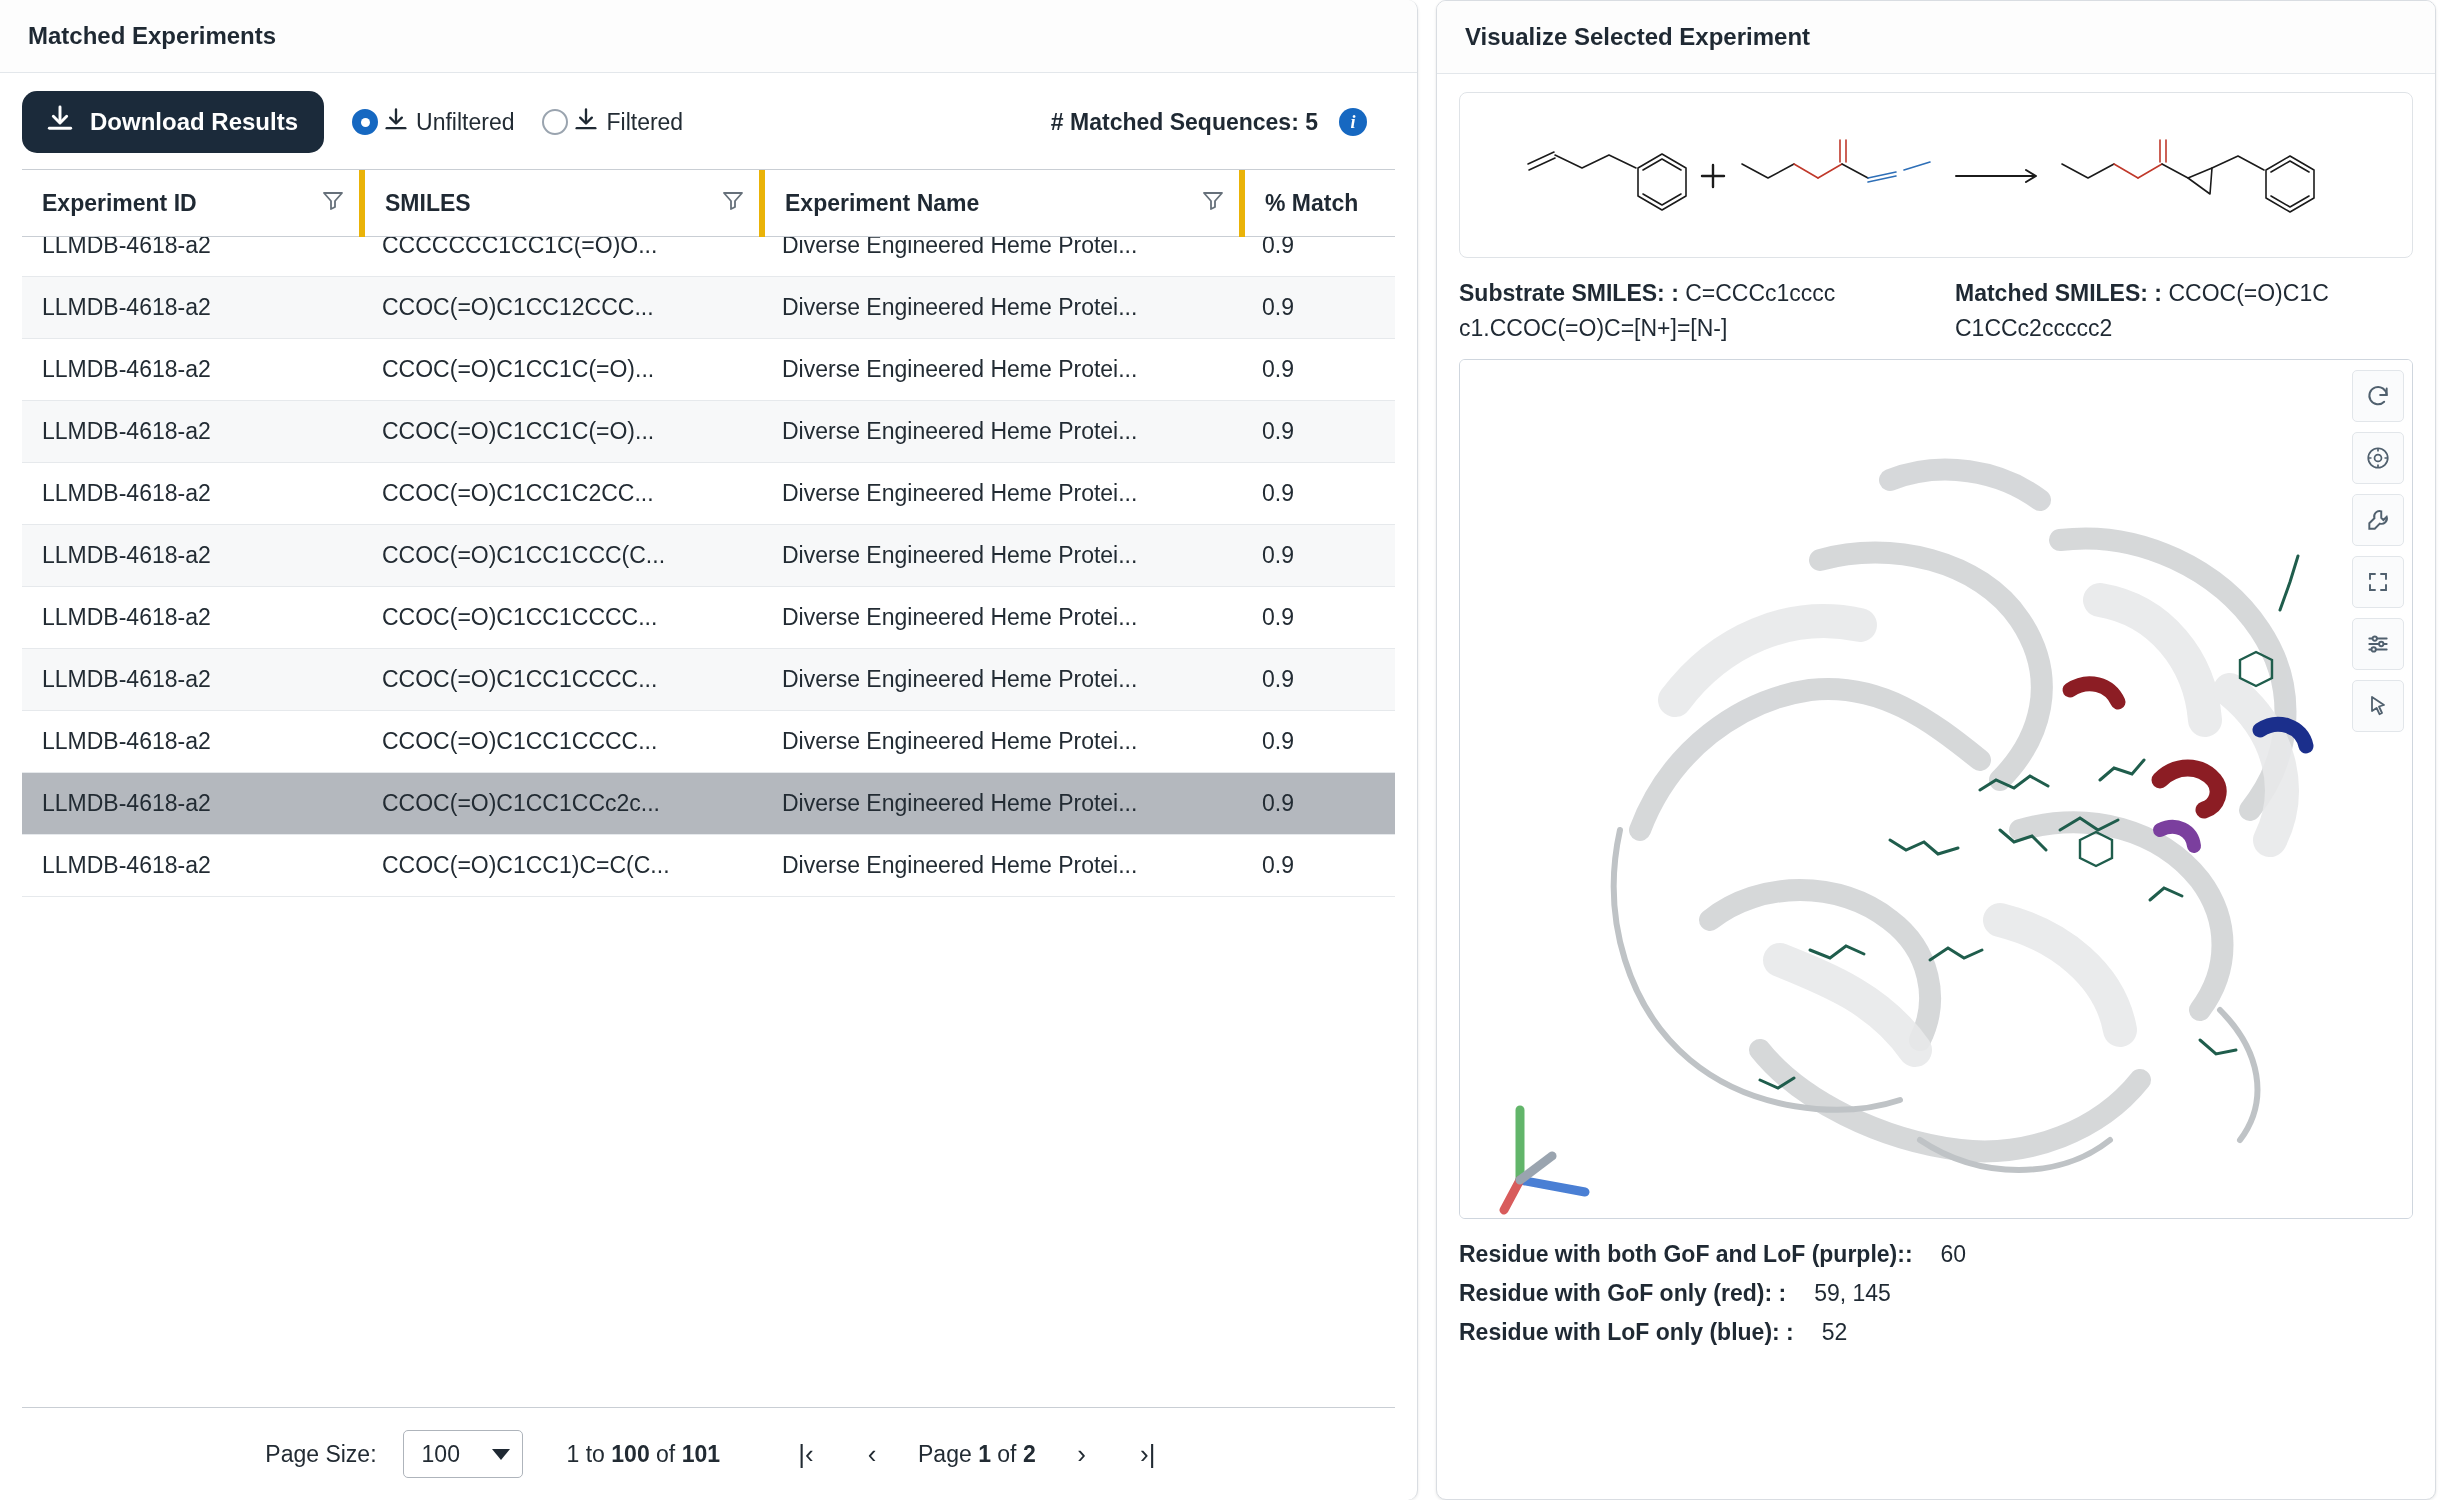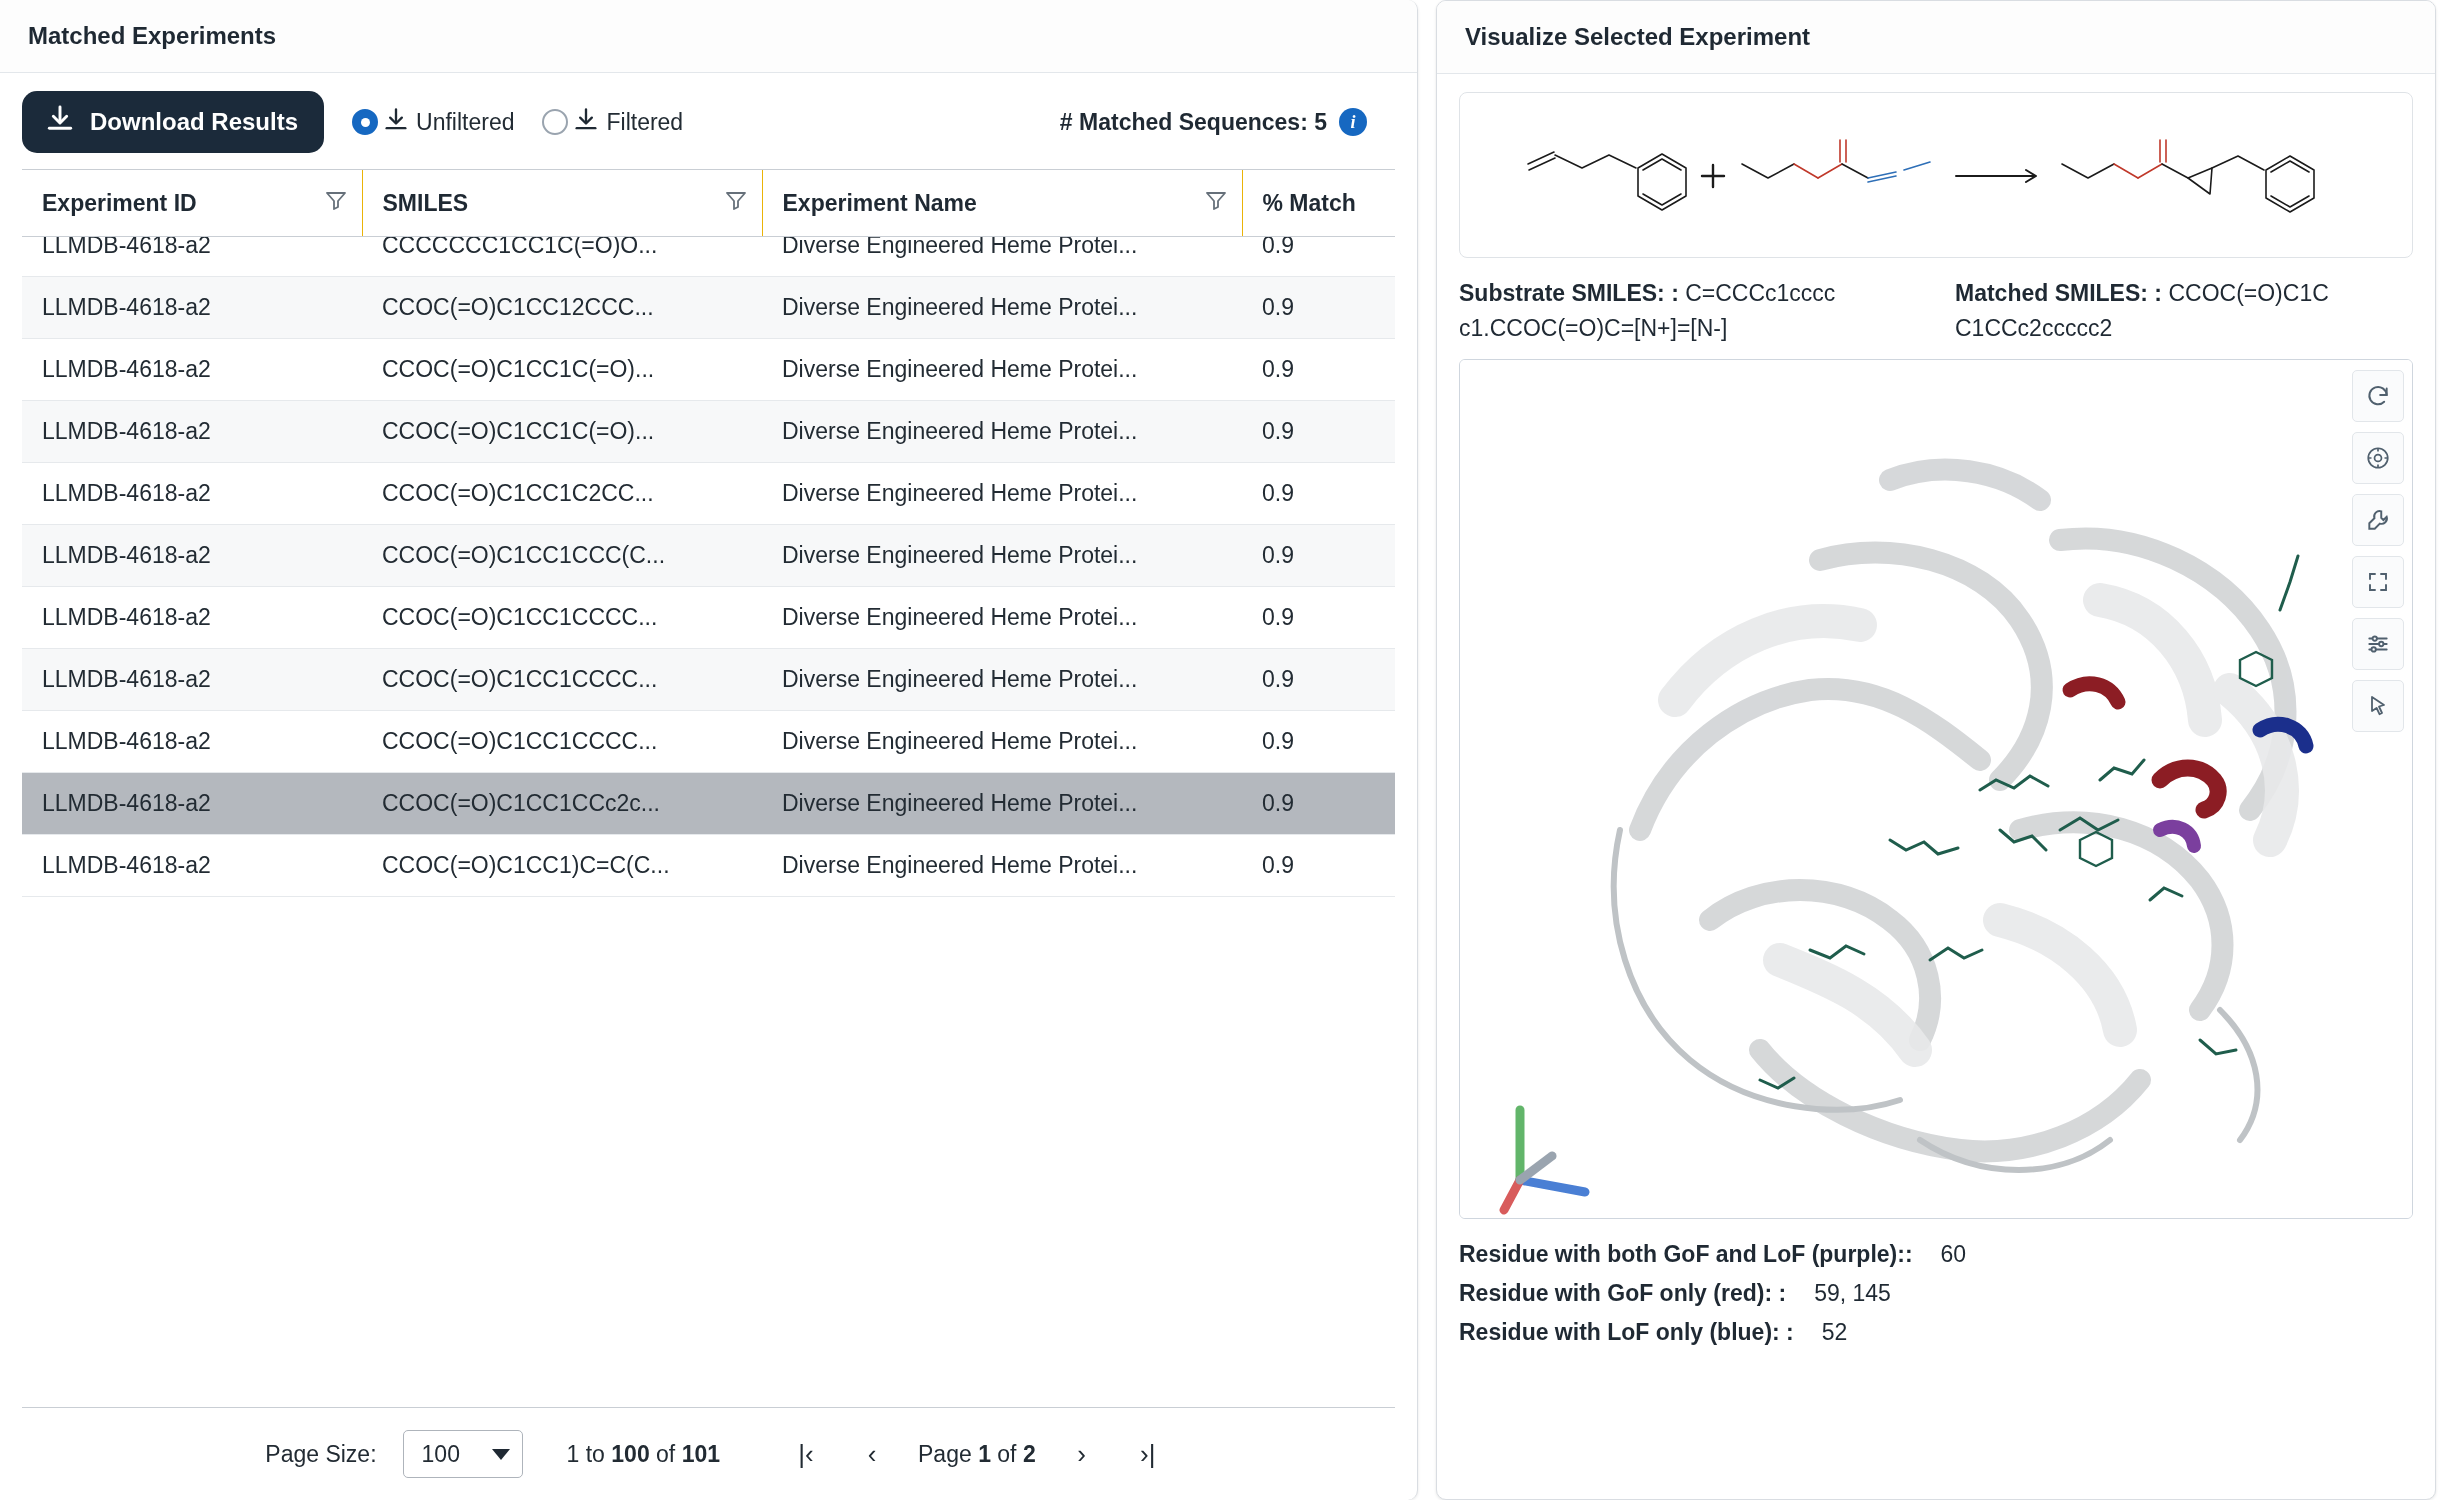--- a/index.html
+++ b/index.html
@@ -89,21 +89,21 @@
     border-radius: 50%;
     background: #ffffff;
   }
   .radio-label { font-size: 23px; color: #222b33; margin-left: 2px; }
   .dl-ico { display: inline-block; }
 
   .matched-count {
     margin-left: auto;
     display: flex;
     align-items: center;
-    gap: 12px;
+    gap: 21px;
     font-size: 23px;
     font-weight: bold;
     color: #1f2933;
     padding-right: 26px;
   }
   .info-badge {
     width: 28px; height: 28px;
     border-radius: 50%;
     background: #1668c1;
     color: #ffffff;
@@ -133,21 +133,21 @@
     width: 100%;
     table-layout: fixed;
   }
   table.grid th {
     text-align: left;
     font-size: 23px;
     font-weight: bold;
     color: #1f2933;
     padding: 18px 14px 18px 20px;
     border-bottom: 1px solid #c9ced4;
-    border-right: 1px solid #eab308;
+    border-right: 6px solid #eab308;
     background: #ffffff;
     white-space: nowrap;
     position: relative;
   }
   table.grid th:last-child { border-right: none; }
   .th-inner { display: flex; align-items: center; justify-content: space-between; gap: 10px; }
   .filter-ico { opacity: .75; }
 
   .rows-clip {
     flex: 1 1 auto;

